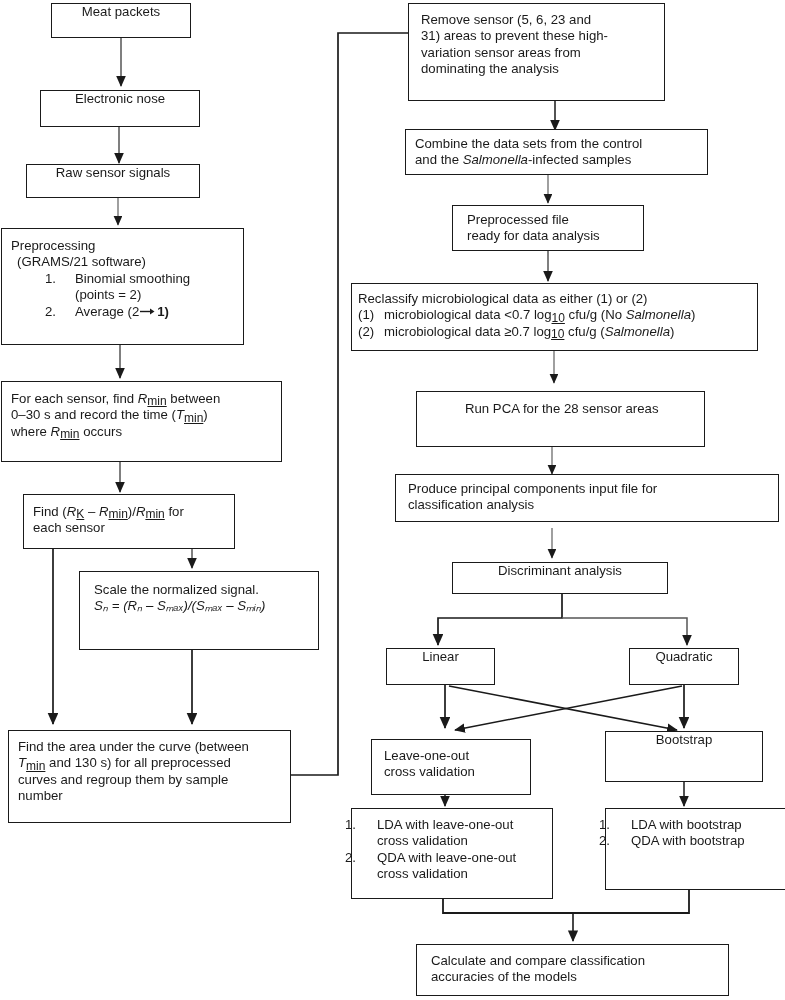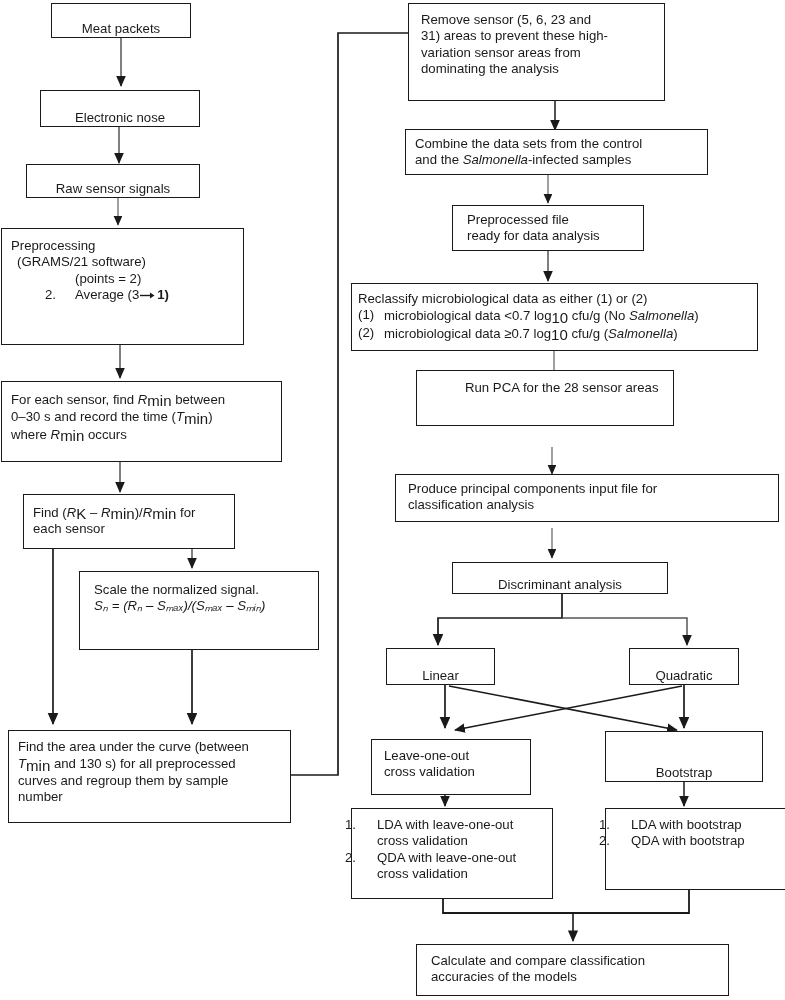--- a/index.html
+++ b/index.html
@@ -27,35 +27,35 @@
     line-height: 16.4px;
     z-index: 3;
   }
   .node .inner {
     position: absolute;
     left: 0; right: 0;
   }
   .node.left .inner   { text-align: left; }
   .node.vcenter {
     display: flex;
-    align-items: flex-end;
+    align-items: flex-start;
     justify-content: center;
   }
   .pad { padding: 0 8px; }
   .pad-l { padding-left: 9px; padding-right: 6px; }
   svg.links {
     position: absolute;
     left: 0;
     top: 0;
     width: 785px;
     height: 1000px;
     z-index: 1;
     overflow: visible;
   }
-  .sub { font-size: 15px; vertical-align: baseline; position: relative; top: 2.4px; }
+  .sub { font-size: 12px; vertical-align: baseline; position: relative; top: 2.4px; text-decoration: underline; }
   .ital { font-style: italic; }
   .var { font-style: italic; }
   .listrow { display: block; }
   .numcol {
     display: inline-block;
     width: 26px;
     vertical-align: top;
   }
   .numcol2 {
     display: inline-block;
@@ -134,23 +134,26 @@
   </div>
 
   <div class="node center vcenter" style="left:26px; top:164px; width:174px; height:34px;">
     <span class="pad">Raw sensor signals</span>
   </div>
 
   <div class="node left" style="left:1px; top:228px; width:243px; height:117px;">
     <div class="inner pad-l" style="top:9px;">
       <span class="listrow">Preprocessing</span>
       <span class="listrow" style="padding-left:6px;">(GRAMS/21 software)</span>
+      <span class="listrow" style="padding-left:34px;">
+        <span class="numcol3">1.</span><span class="txtcol">Binomial smoothing</span>
+      </span>
       <span class="listrow" style="padding-left:64px;">(points = 2)</span>
       <span class="listrow" style="padding-left:34px;">
-        <span class="numcol3">2.</span><span class="txtcol"><span>Average (3</span><span style="display:inline-block;vertical-align:middle;margin:0 1px;">
+        <span class="numcol3">2.</span><span class="txtcol"><span>Average (2</span><span style="display:inline-block;vertical-align:middle;margin:0 1px;">
           <svg width="16" height="9" viewBox="0 0 16 9">
                 <line x1="0" y1="4.5" x2="12" y2="4.5" stroke="#1a1a1a" stroke-width="1.4"></line>
                 <path d="M10,1.6 L14.5,4.5 L10,7.4 z" fill="#1a1a1a"></path>
               </svg>
         </span><b>1)</b></span>
       </span>
     </div>
   </div>
 
   <div class="node left" style="left:1px; top:381px; width:281px; height:81px;">
@@ -224,21 +227,21 @@
       <span class="listrow">Reclassify microbiological data as either (1) or (2)</span>
       <span class="listrow">
         <span class="numcol">(1)</span><span class="txtcol"><span>microbiological data &lt;0.7 log</span><span class="sub">10</span><span> cfu/g (No </span><span class="ital">Salmonella</span><span>)</span></span>
       </span>
       <span class="listrow">
         <span class="numcol">(2)</span><span class="txtcol"><span>microbiological data ≥0.7 log</span><span class="sub">10</span><span> cfu/g  (</span><span class="ital">Salmonella</span><span>)</span></span>
       </span>
     </div>
   </div>
 
-  <div class="node left" style="left:416px; top:370px; width:258px; height:56px;">
+  <div class="node left" style="left:416px; top:391px; width:289px; height:56px;">
     <div class="inner pad-l" style="top:9px; padding-left:48px;">
       <span class="listrow">Run PCA for the 28 sensor areas</span>
     </div>
   </div>
 
   <div class="node left" style="left:395px; top:474px; width:384px; height:48px;">
     <div class="inner pad-l" style="top:6px; padding-left:12px;">
       <span class="listrow">Produce principal components input file for</span>
       <span class="listrow">classification analysis</span>
     </div>

